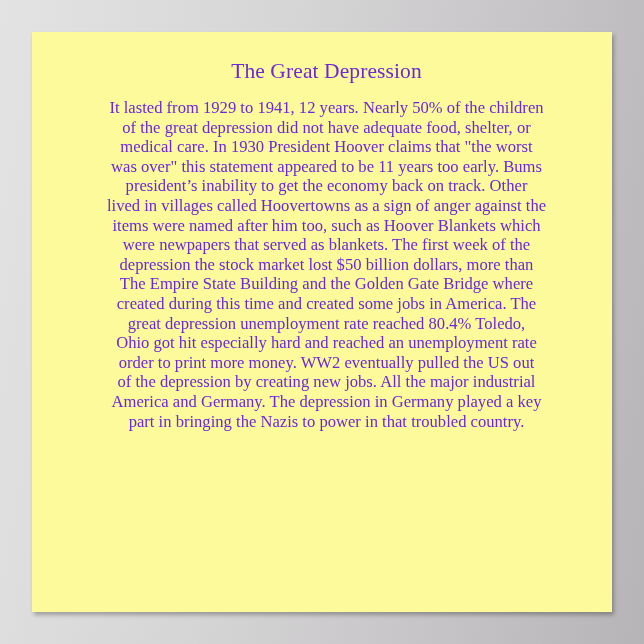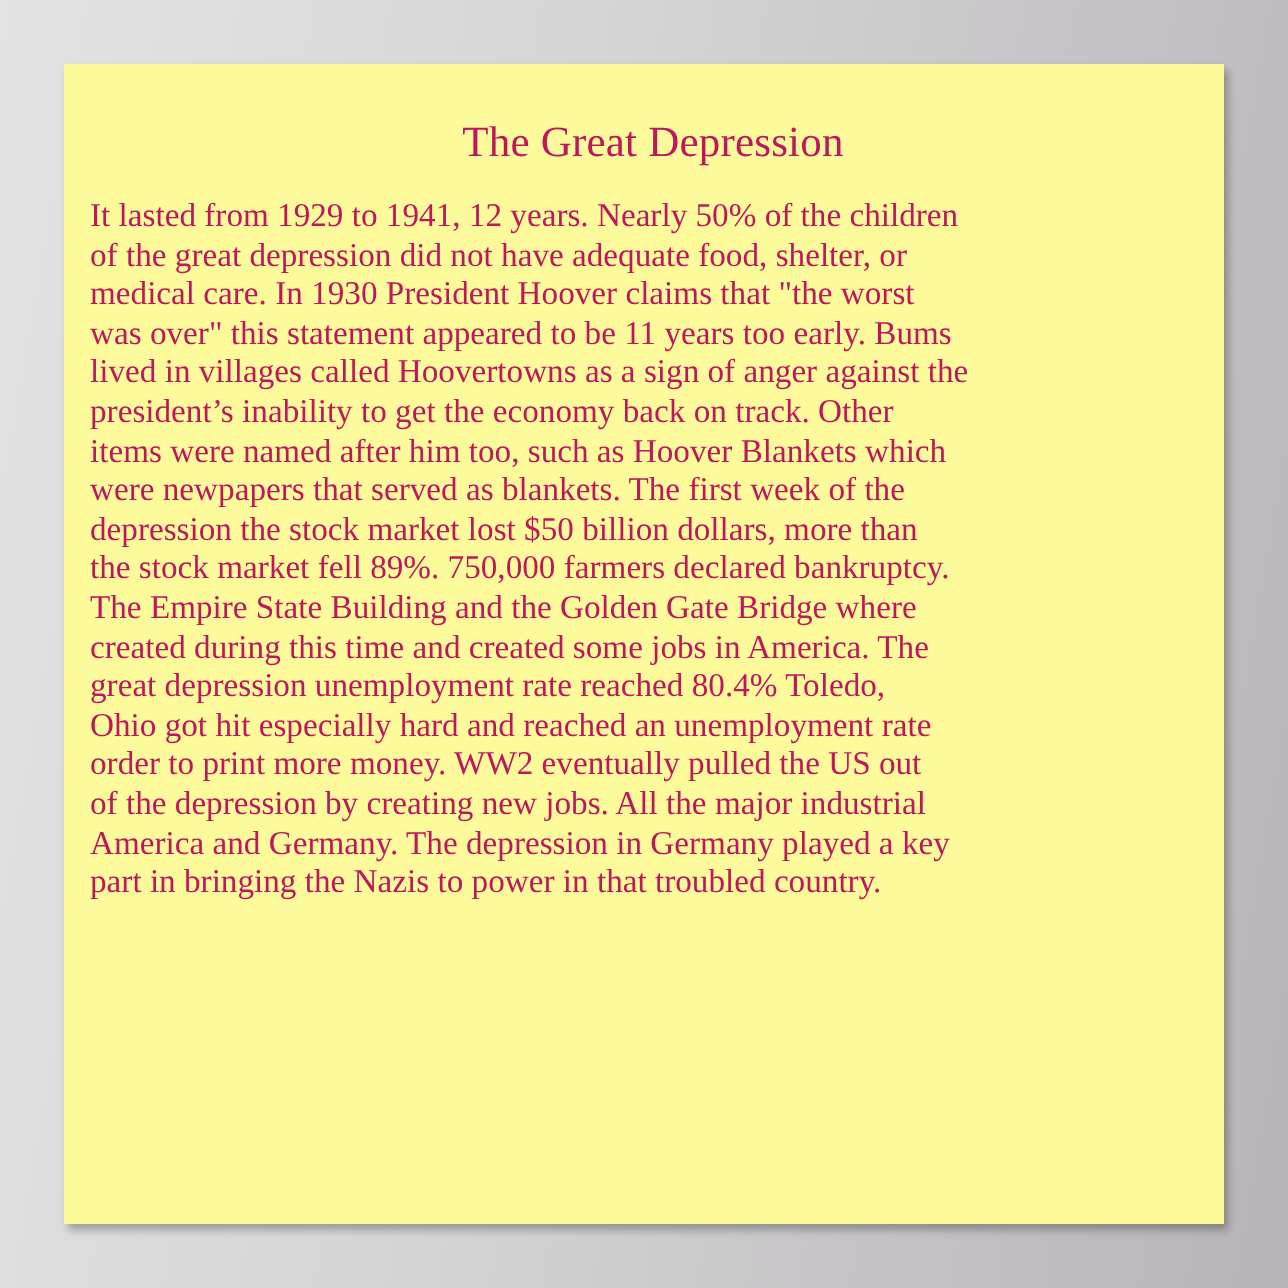--- a/index.html
+++ b/index.html
@@ -17,56 +17,56 @@
     .poster {
       position: absolute;
       left: 32px;
       top: 32px;
       width: 580px;
       height: 580px;
       background: #fdfa9c;
       box-shadow: 2px 3px 4px rgba(0,0,0,0.28);
       box-sizing: border-box;
       padding: 22px 4px 0 13px;
-      color: #be185d;
+      color: #6d28d9;
     }
     .title {
       text-align: center;
       font-size: 21.5px;
       font-weight: normal;
       margin: 5px 0 14px 0;
       letter-spacing: 0.1px;
     }
     .body-text {
       font-size: 16.6px;
       line-height: 19.6px;
       margin: 0;
       text-align: left;
     }
     .line {
       display: block;
       white-space: nowrap;
+      text-align: center;
     }
   </style>
 </head>
 <body>
 
 <div class="poster">
   <h1 class="title">The Great Depression</h1>
   <p class="body-text">
     <span class="line">It lasted from 1929 to 1941, 12 years. Nearly 50% of the children</span>
     <span class="line">of the great depression did not have adequate food, shelter, or</span>
     <span class="line">medical care. In 1930 President Hoover claims that "the worst</span>
     <span class="line">was over" this statement appeared to be 11 years too early. Bums</span>
+    <span class="line">president’s inability to get the economy back on track. Other</span>
     <span class="line">lived in villages called Hoovertowns as a sign of anger against the</span>
-    <span class="line">president’s inability to get the economy back on track. Other</span>
     <span class="line">items were named after him too, such as Hoover Blankets which</span>
     <span class="line">were newpapers that served as blankets. The first week of the</span>
     <span class="line">depression the stock market lost $50 billion dollars, more than</span>
-    <span class="line">the stock market fell 89%. 750,000 farmers declared bankruptcy.</span>
     <span class="line">The Empire State Building and the Golden Gate Bridge where</span>
     <span class="line">created during this time and created some jobs in America. The</span>
     <span class="line">great depression unemployment rate reached 80.4% Toledo,</span>
     <span class="line">Ohio got hit especially hard and reached an unemployment rate</span>
     <span class="line">order to print more money. WW2 eventually pulled the US out</span>
     <span class="line">of the depression by creating new jobs. All the major industrial</span>
     <span class="line">America and Germany. The depression in Germany played a key</span>
     <span class="line">part in bringing the Nazis to power in that troubled country.</span>
   </p>
 </div>

